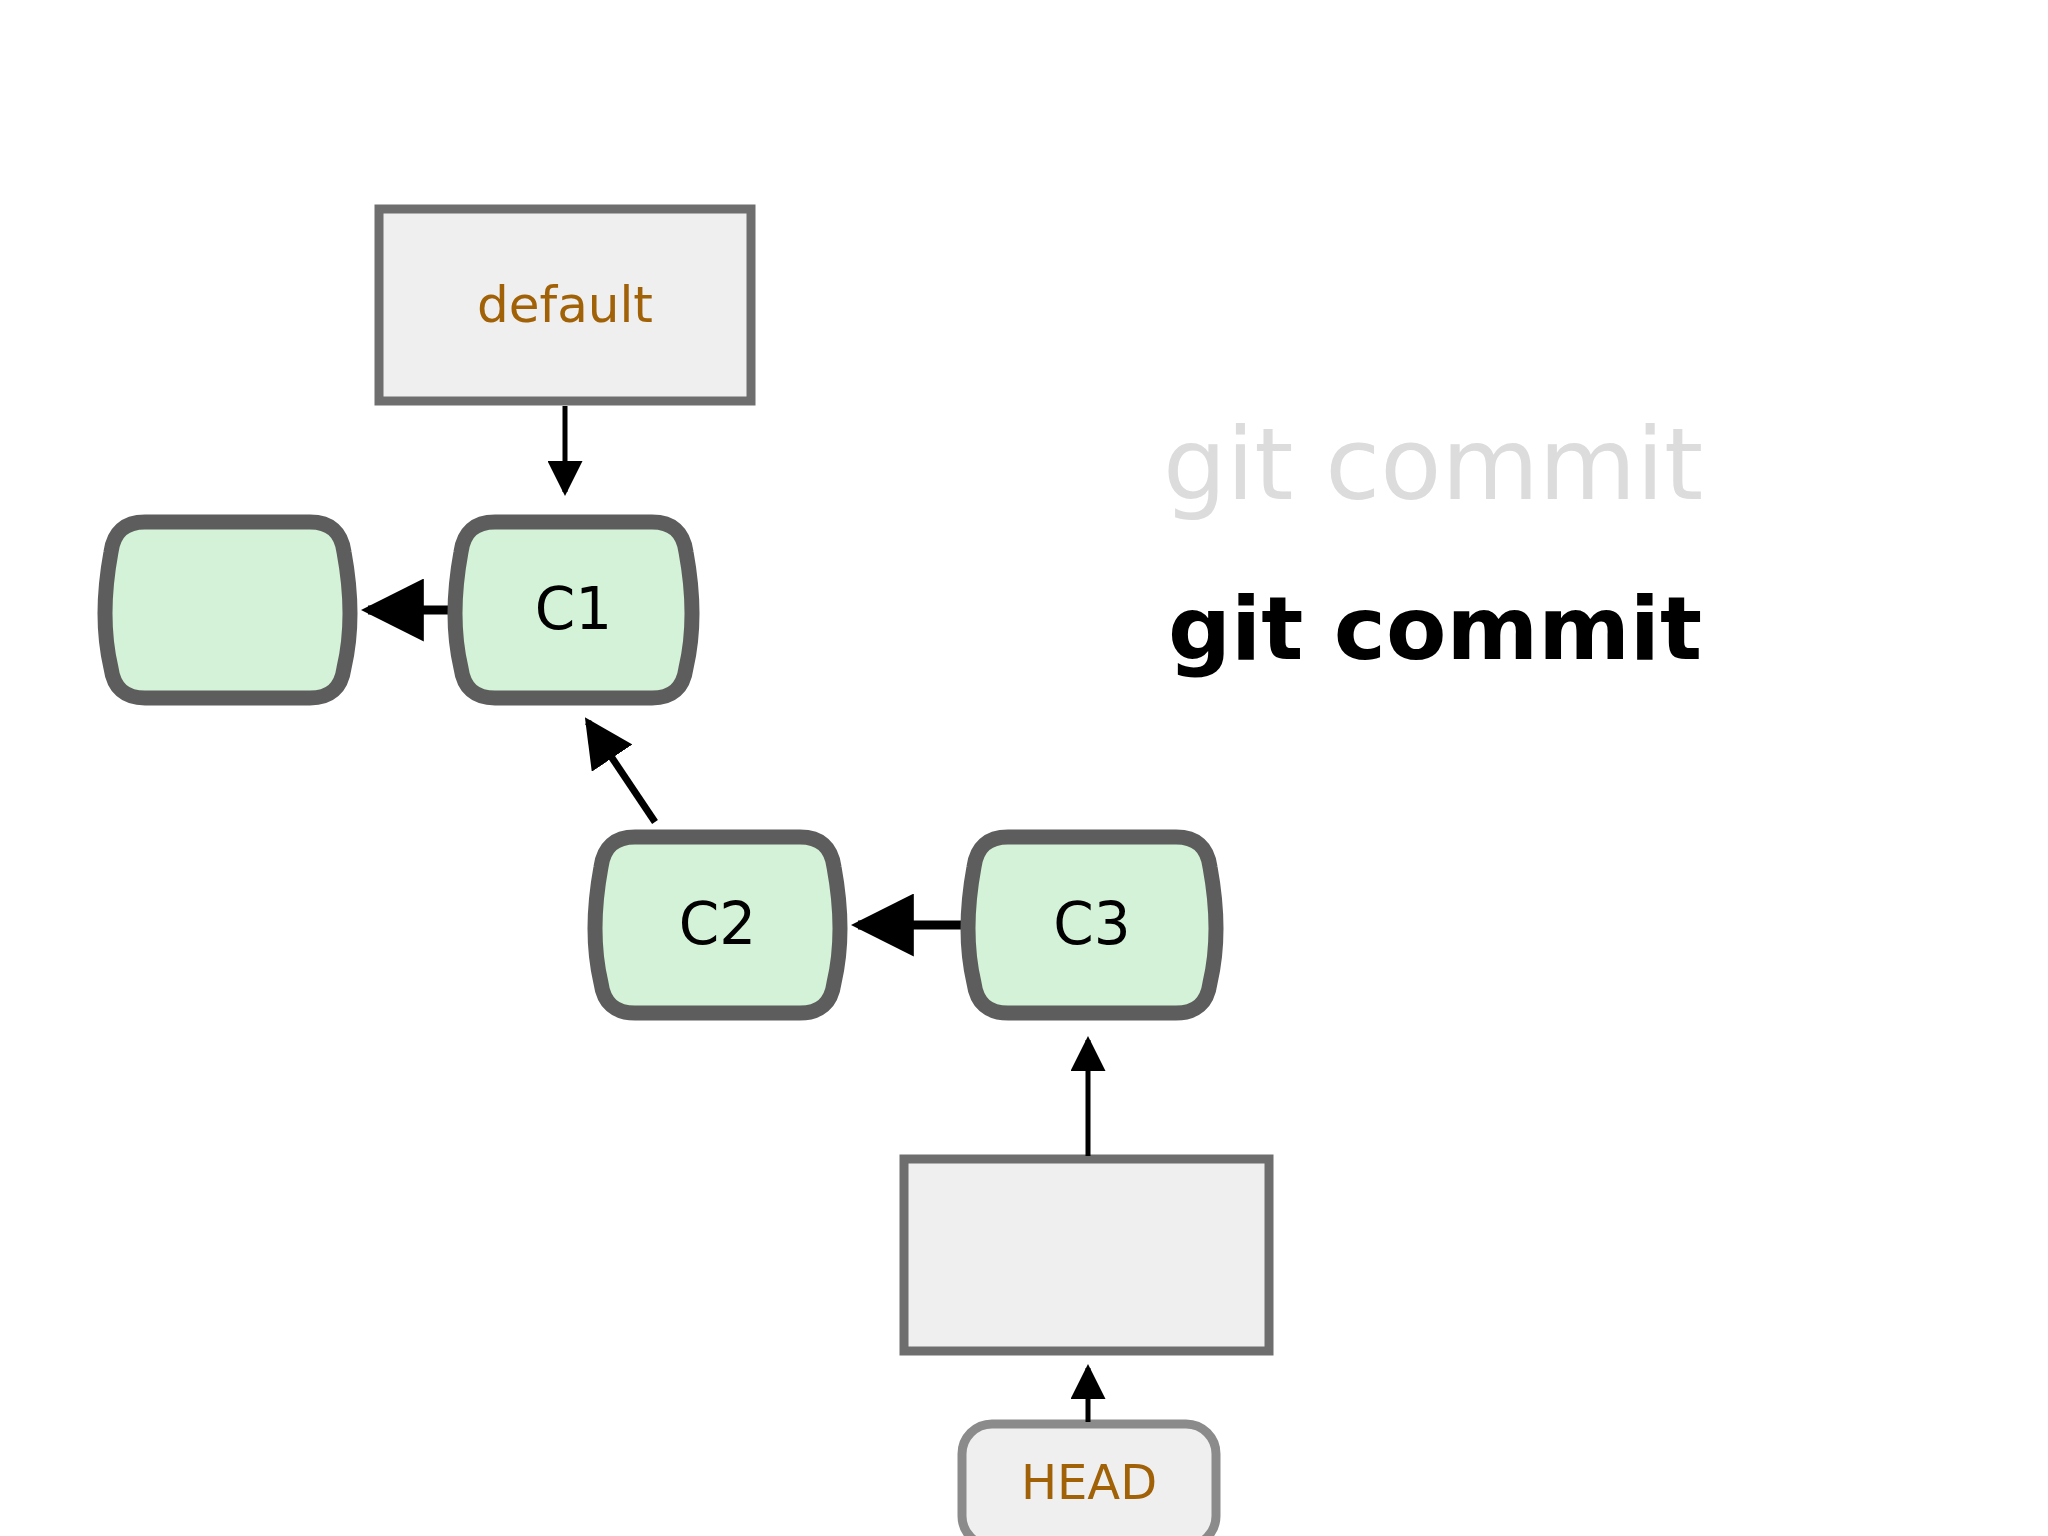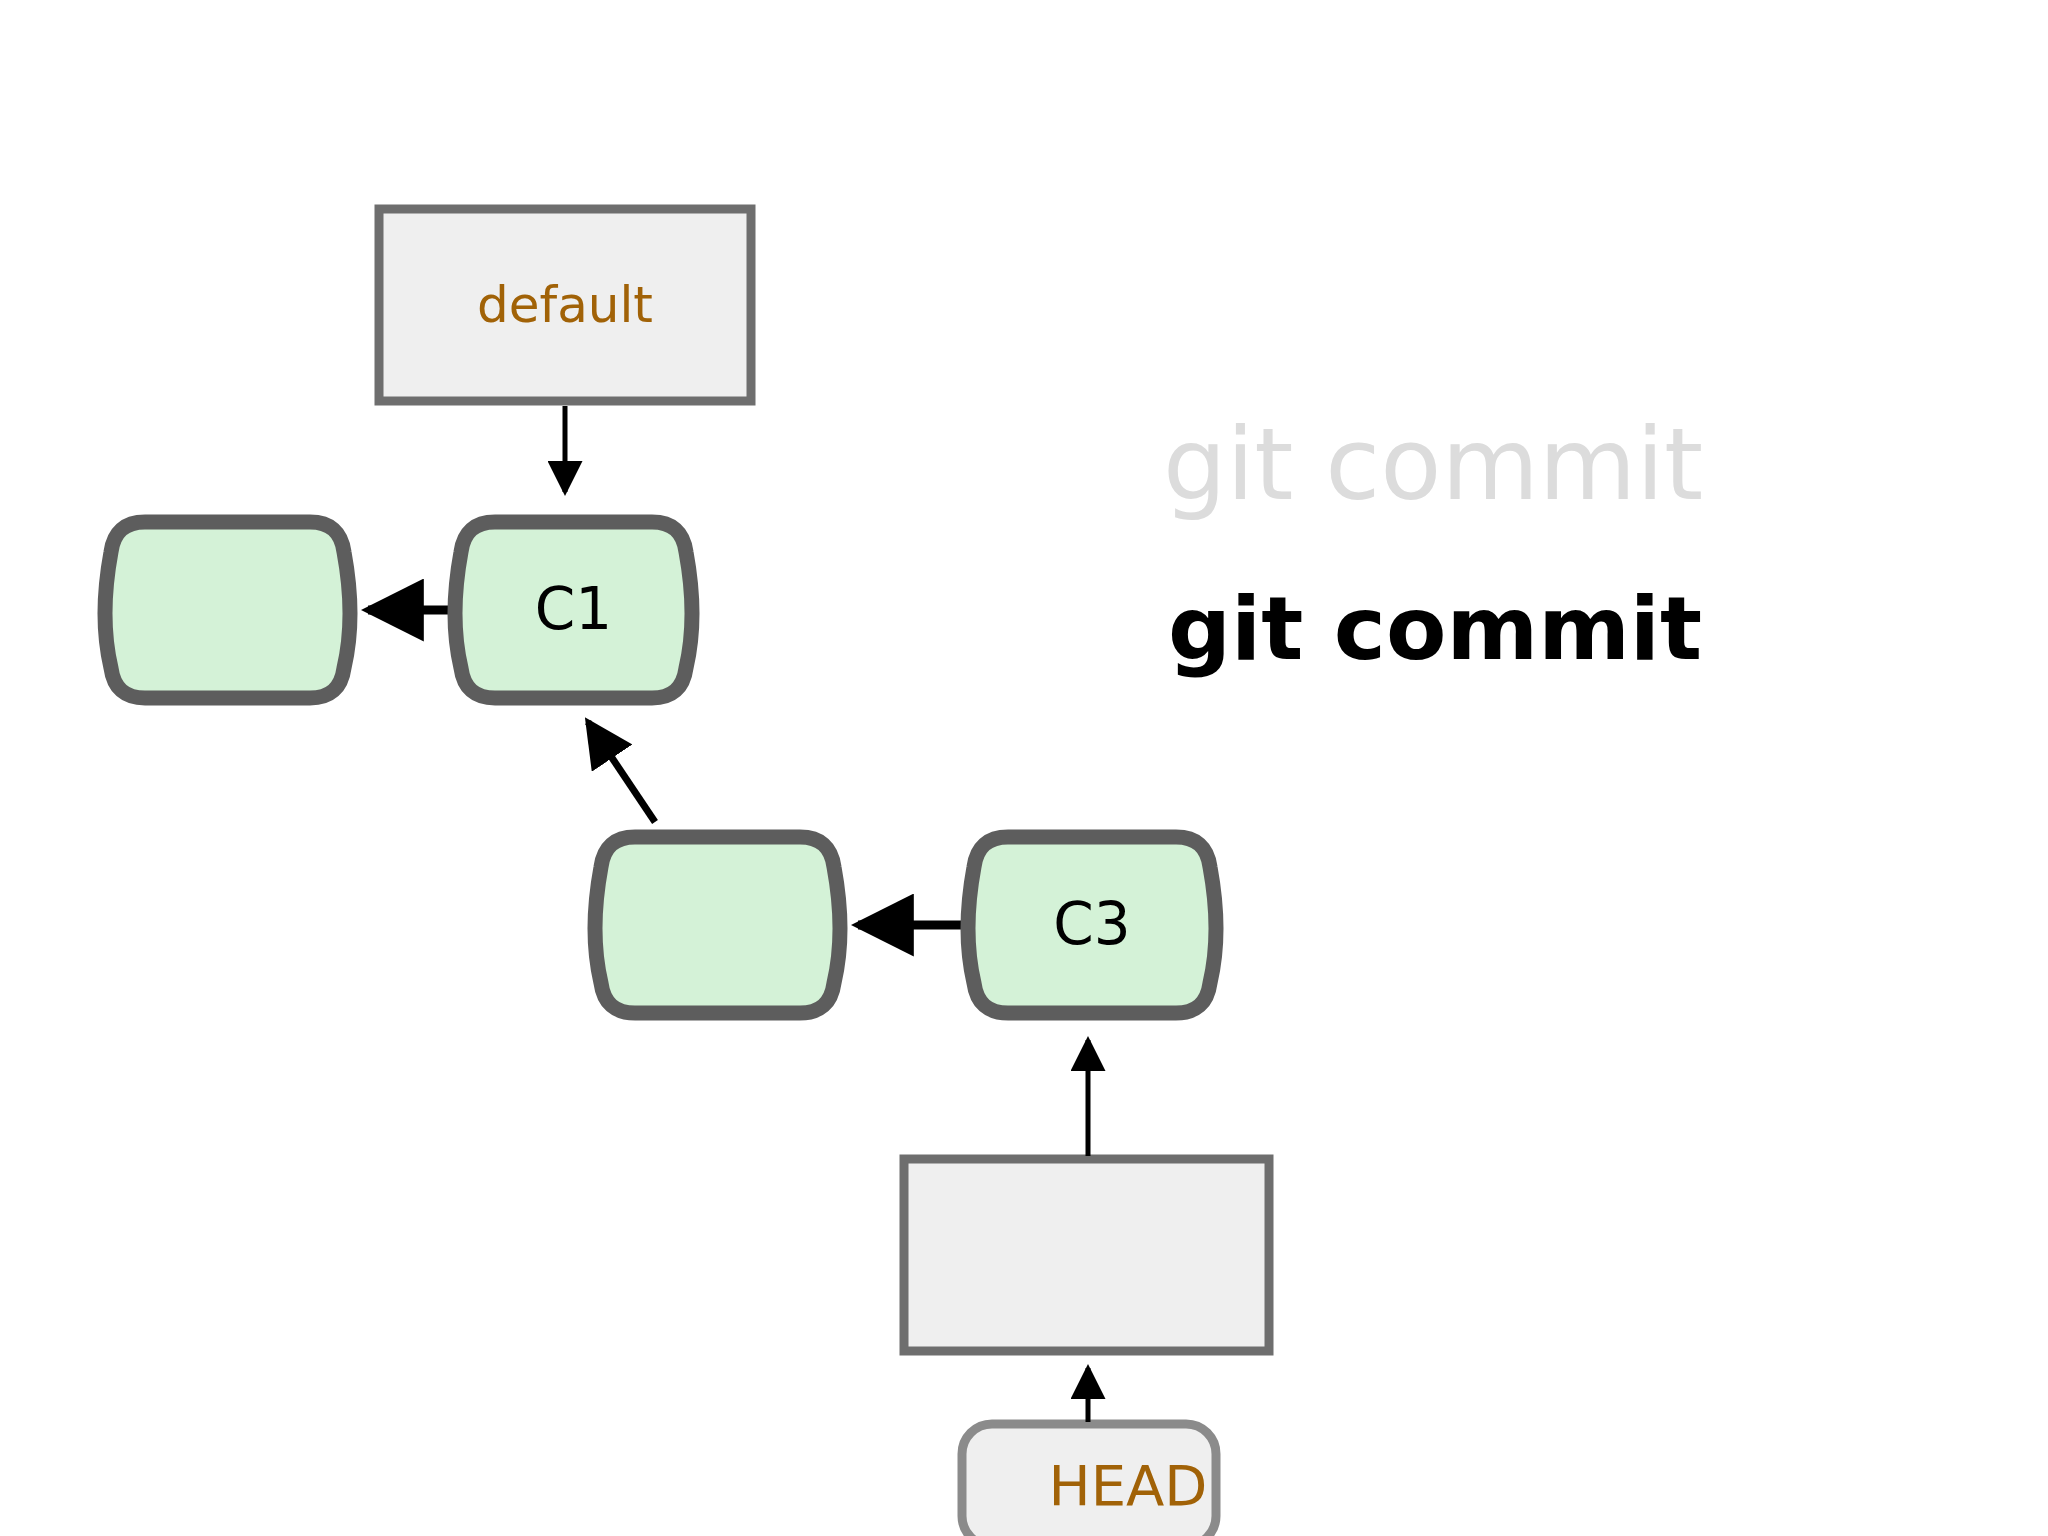--- a/index.html
+++ b/index.html
@@ -47,22 +47,21 @@
     font-family: "DejaVu Sans", "Liberation Sans", sans-serif;
     color: #a16207;
     font-size: 50px;
     line-height: 1;
     text-align: center;
     white-space: nowrap;
     user-select: none;
   }
 
   .ref-label.small {
-    font-size: 56px;
-    padding-left: 39px;
+    font-size: 48px;
   }
 
   .cmd-ghost {
     position: absolute;
     font-family: "DejaVu Sans", "Liberation Sans", sans-serif;
     color: #dcdcdc;
     font-size: 100px;
     font-weight: 400;
     line-height: 1;
     white-space: nowrap;
@@ -163,20 +162,21 @@
                Q 1222 932 1210 867
                Q 1206 837 1176 837
                Z" fill="#d4f2d7" stroke="#5d5d5d" stroke-width="15" stroke-linejoin="round"></path>
     </g>
 
   </svg>
 
 
   <div class="node-label" style="left:455px; top:580px; width:237px;">C1</div>
 
+  <div class="node-label" style="left:595px; top:895px; width:245px;">C2</div>
 
   <div class="node-label" style="left:968px; top:895px; width:248px;">C3</div>
 
   <div class="ref-label" style="left:375px; top:280px; width:380px;">default</div>
 
 
   <div class="ref-label small" style="left:958px; top:1458px; width:262px;">HEAD</div>
 
   <div class="cmd-ghost" style="left:1163px; top:415px;">git commit</div>
 

